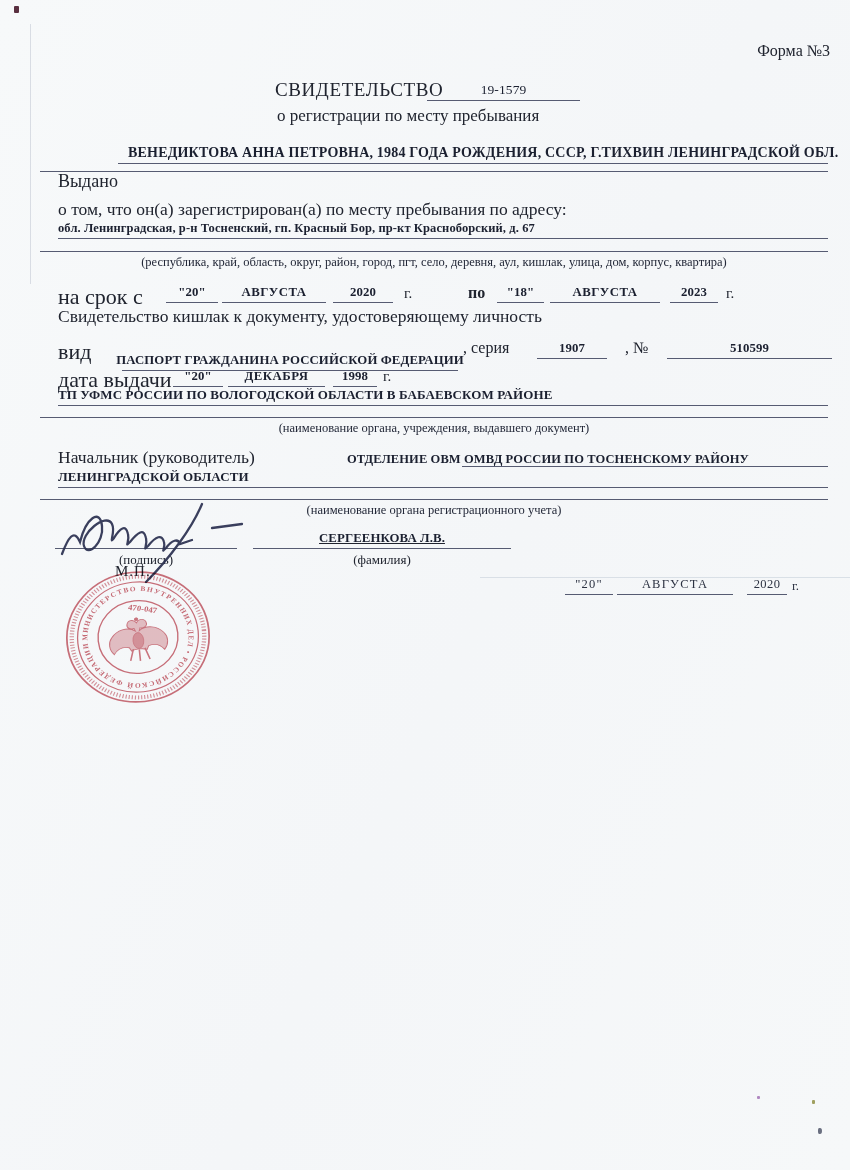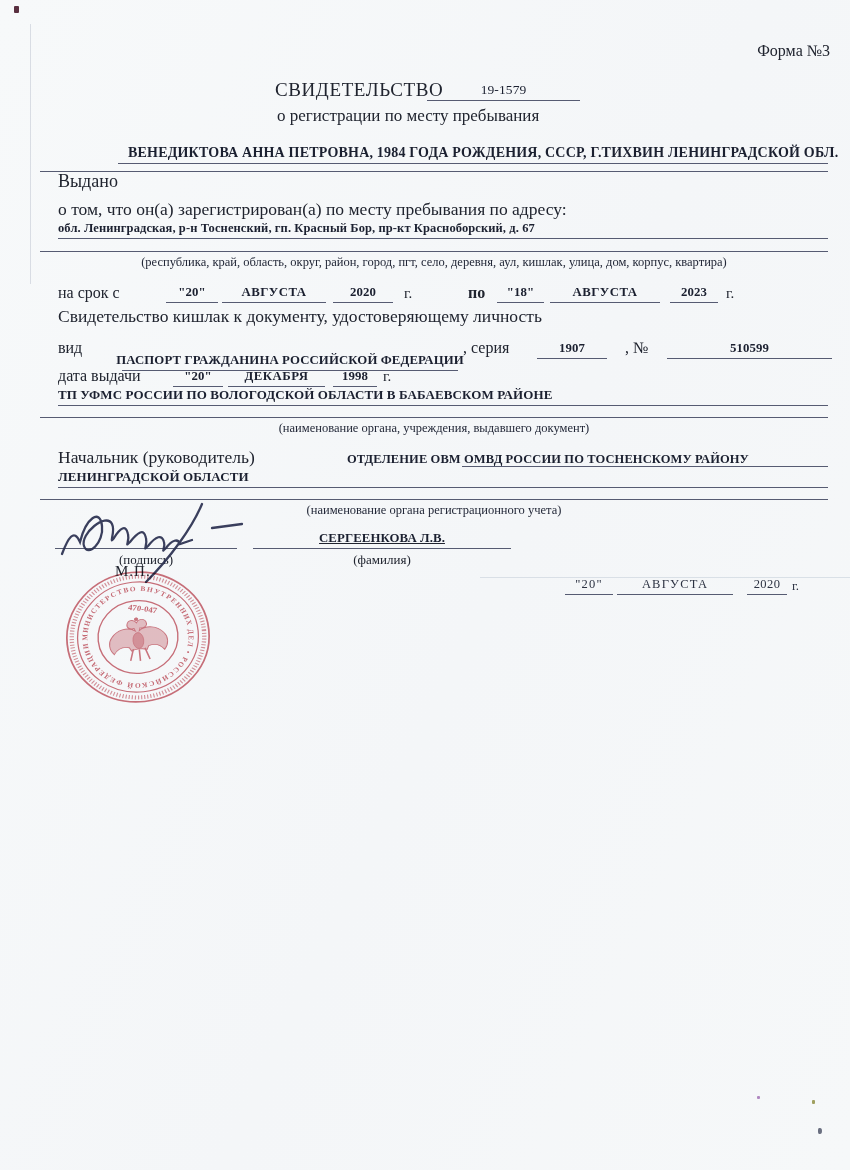--- a/index.html
+++ b/index.html
@@ -2,21 +2,21 @@
 <html><head>
 <meta charset="utf-8">
 <style>
   html,body { margin:0; padding:0; background:#ffffff; }
   .page {
     position:relative; width:850px; height:1170px; overflow:hidden;
     background:linear-gradient(115deg,#f7f9fa 0%,#f4f6f8 55%,#f6f8f9 100%);
     font-family:"Liberation Serif", serif; color:#20242f;
   }
   .abs { position:absolute; }
-  .lbl { position:absolute; font-size:16px; white-space:nowrap; }
+  .lbl { position:absolute; font-size:22px; white-space:nowrap; }
   .big { font-size:18px; }
   .blank {
     position:absolute; display:flex; align-items:flex-end; justify-content:center;
     border-bottom:1.3px solid #565b72; box-sizing:border-box; white-space:nowrap;
   }
   .blank.left { justify-content:flex-start; }
   .fill { font-weight:bold; font-size:12.8px; letter-spacing:0.1px; padding-bottom:2px; color:#1b2030; white-space:nowrap; }
   .fill-lg { font-size:14px; letter-spacing:0.2px; }
   .plain { font-weight:normal; font-size:12.5px; letter-spacing:1.2px; padding-bottom:2px; color:#2c3242; white-space:nowrap; }
   .rule { position:absolute; height:0; border-top:1.3px solid #565b72; }

